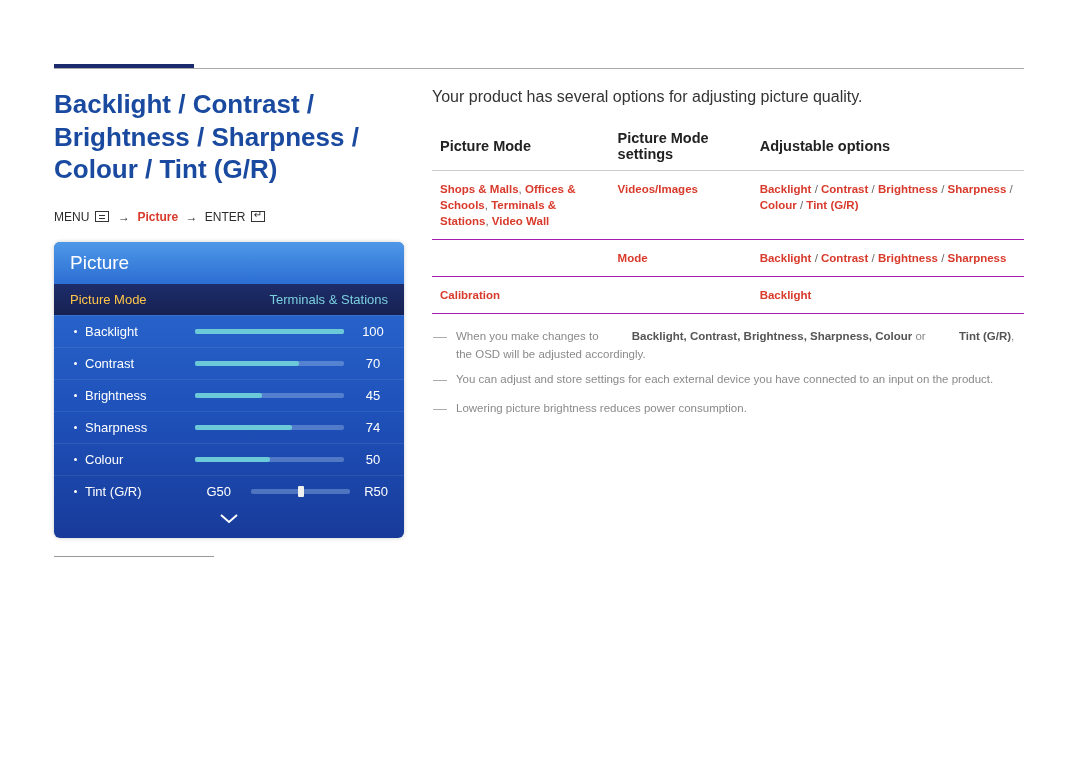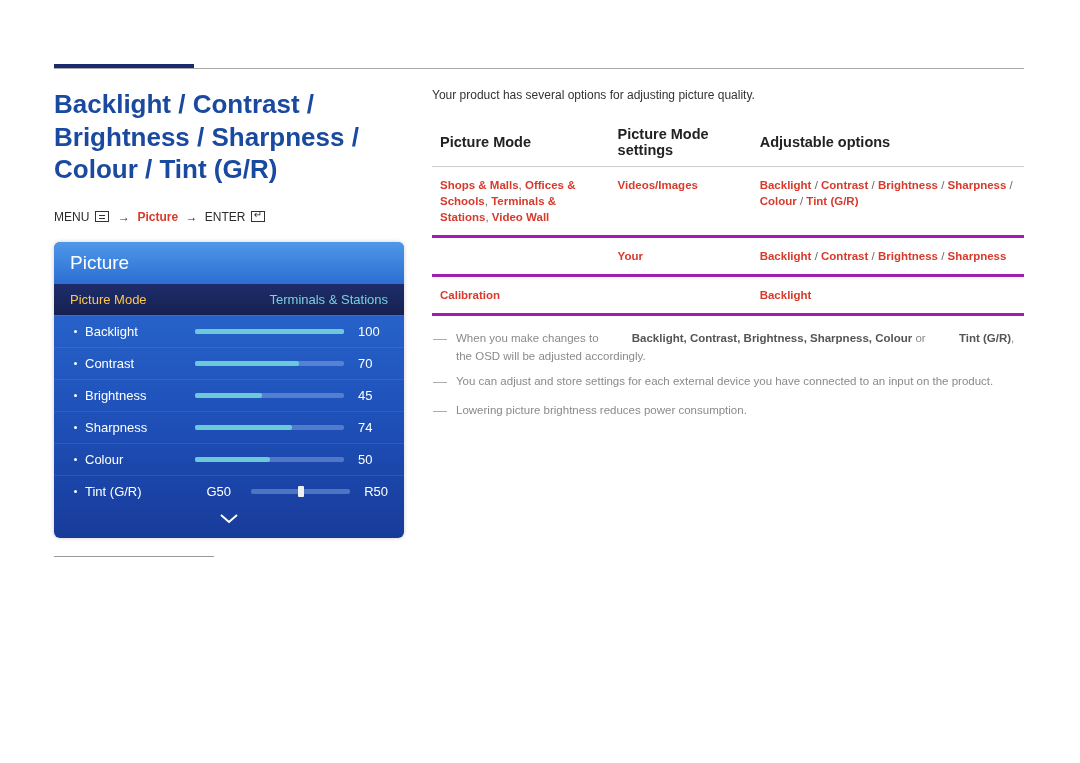--- a/index.html
+++ b/index.html
@@ -20,38 +20,38 @@
   .osd { border-radius: 6px; overflow: hidden; background: linear-gradient(180deg, #2d6fd6 0%, #1e50b8 60%, #183b9a 100%); color: #fff; box-shadow: 0 0 4px rgba(0,0,0,0.2); }
   .osd-title { padding: 10px 16px; font-size: 19px; font-weight: 300; background: linear-gradient(180deg,#4e98e8,#2c6ed3); }
   .osd-row-mode { display:flex; justify-content:space-between; padding: 8px 16px; background: linear-gradient(180deg,#1e2d6a,#162152); font-size: 13px; }
   .osd-row-mode .label { color:#ffc64a; }
   .osd-row-mode .value { color:#7bd0de; }
   .osd-item { display:flex; align-items:center; padding: 8px 16px 8px 20px; font-size: 13px; border-top:1px solid rgba(255,255,255,0.08); }
   .osd-item .dot { width:3px; height:3px; background:#fff; border-radius:50%; margin-right:8px; }
   .osd-item .name { flex:0 0 110px; }
   .osd-item .slider { flex:1; height:5px; background: rgba(180,210,240,0.35); border-radius:2px; position:relative; margin-right:14px; }
   .osd-item .slider .fill { position:absolute; left:0; top:0; bottom:0; background:#6cc9d8; border-radius:2px; }
-  .osd-item .val { width:30px; text-align:left; }
+  .osd-item .val { width:30px; text-align:center; }
   .osd-tint { display:flex; align-items:center; padding: 8px 16px 8px 20px; font-size: 13px; border-top:1px solid rgba(255,255,255,0.08); }
   .osd-tint .dot { width:3px; height:3px; background:#fff; border-radius:50%; margin-right:8px; }
   .osd-tint .name { flex:0 0 110px; }
   .osd-tint .gval { width:36px; text-align:right; margin-right:20px; }
   .osd-tint .track { flex:1; height:5px; background: rgba(180,210,240,0.35); border-radius:2px; position:relative; margin-right:8px; }
   .osd-tint .track .marker { position:absolute; left:50%; top:-3px; width:6px; height:11px; background:#f0f0f0; border-radius:1px; transform:translateX(-50%); }
   .osd-tint .rval { width:30px; text-align:right; }
   .osd-down { text-align:center; padding:6px 0 10px; color:#fff; font-size:13px; }
   .osd-down svg { width:20px; height:12px; }
   .footnote-sep { border:none; border-top:1px solid #999; width:160px; margin:18px 0 6px 0; }
   .footnote { font-size:10.5px; color:#8a8a8a; }
   .footnote .dash { margin-right:3px; }
 
-  .right-intro { font-size:12px; color:#333; margin-bottom:18px; }
+  .right-intro { font-size:16px; color:#333; margin-bottom:18px; }
   table.modes { width:100%; border-collapse:collapse; font-size:12px; }
   table.modes th { text-align:left; color:#222; font-size:14.5px; font-weight:700; padding:6px 8px 8px 8px; border-bottom:1px solid #ccc; }
-  table.modes td { padding:10px 8px; vertical-align:top; border-bottom:3px solid #a21caf; color:#d83a2b; font-weight:600; font-size:11.5px; line-height:1.4;margin-left:44px; }
+  table.modes td { padding:10px 8px; vertical-align:top; border-bottom:1px solid #a21caf; color:#d83a2b; font-weight:600; font-size:11.5px; line-height:1.4;margin-left:44px; }
   table.modes td .sep { color:#666; font-weight:400; }
   .notes { margin-top:14px; }
   .note { display:flex; gap:8px; font-size:11.5px; color:#8a8a8a; line-height:1.5; margin-bottom:8px; }
   .note .ndash { width:16px; flex-shrink:0; text-align:center; font-size:14px; color:#aaa; position:relative; top:-2px;}
   .note b { color:#555; font-weight:700;margin-left:30px; }
 </style>
 </head>
 <body>
 
 <div class="hr-line"></div>
@@ -148,21 +148,21 @@
         </tr>
       </thead>
       <tbody id="modes-body">
           <tr>
             <td>Shops &amp; Malls<span class="sep">, </span>Offices &amp; Schools<span class="sep">, </span>Terminals &amp; Stations<span class="sep">, </span>Video Wall</td>
             <td>Videos/Images</td>
             <td>Backlight<span class="sep"> / </span>Contrast<span class="sep"> / </span>Brightness<span class="sep"> / </span>Sharpness<span class="sep"> / </span>Colour<span class="sep"> / </span>Tint (G/R)</td>
           </tr>
           <tr>
             <td></td>
-            <td>Your</td>
+            <td>Mode</td>
             <td>Backlight<span class="sep"> / </span>Contrast<span class="sep"> / </span>Brightness<span class="sep"> / </span>Sharpness</td>
           </tr>
           <tr>
             <td>Calibration</td>
             <td></td>
             <td>Backlight</td>
           </tr>
         </tbody>
     </table>
     <div class="notes">

